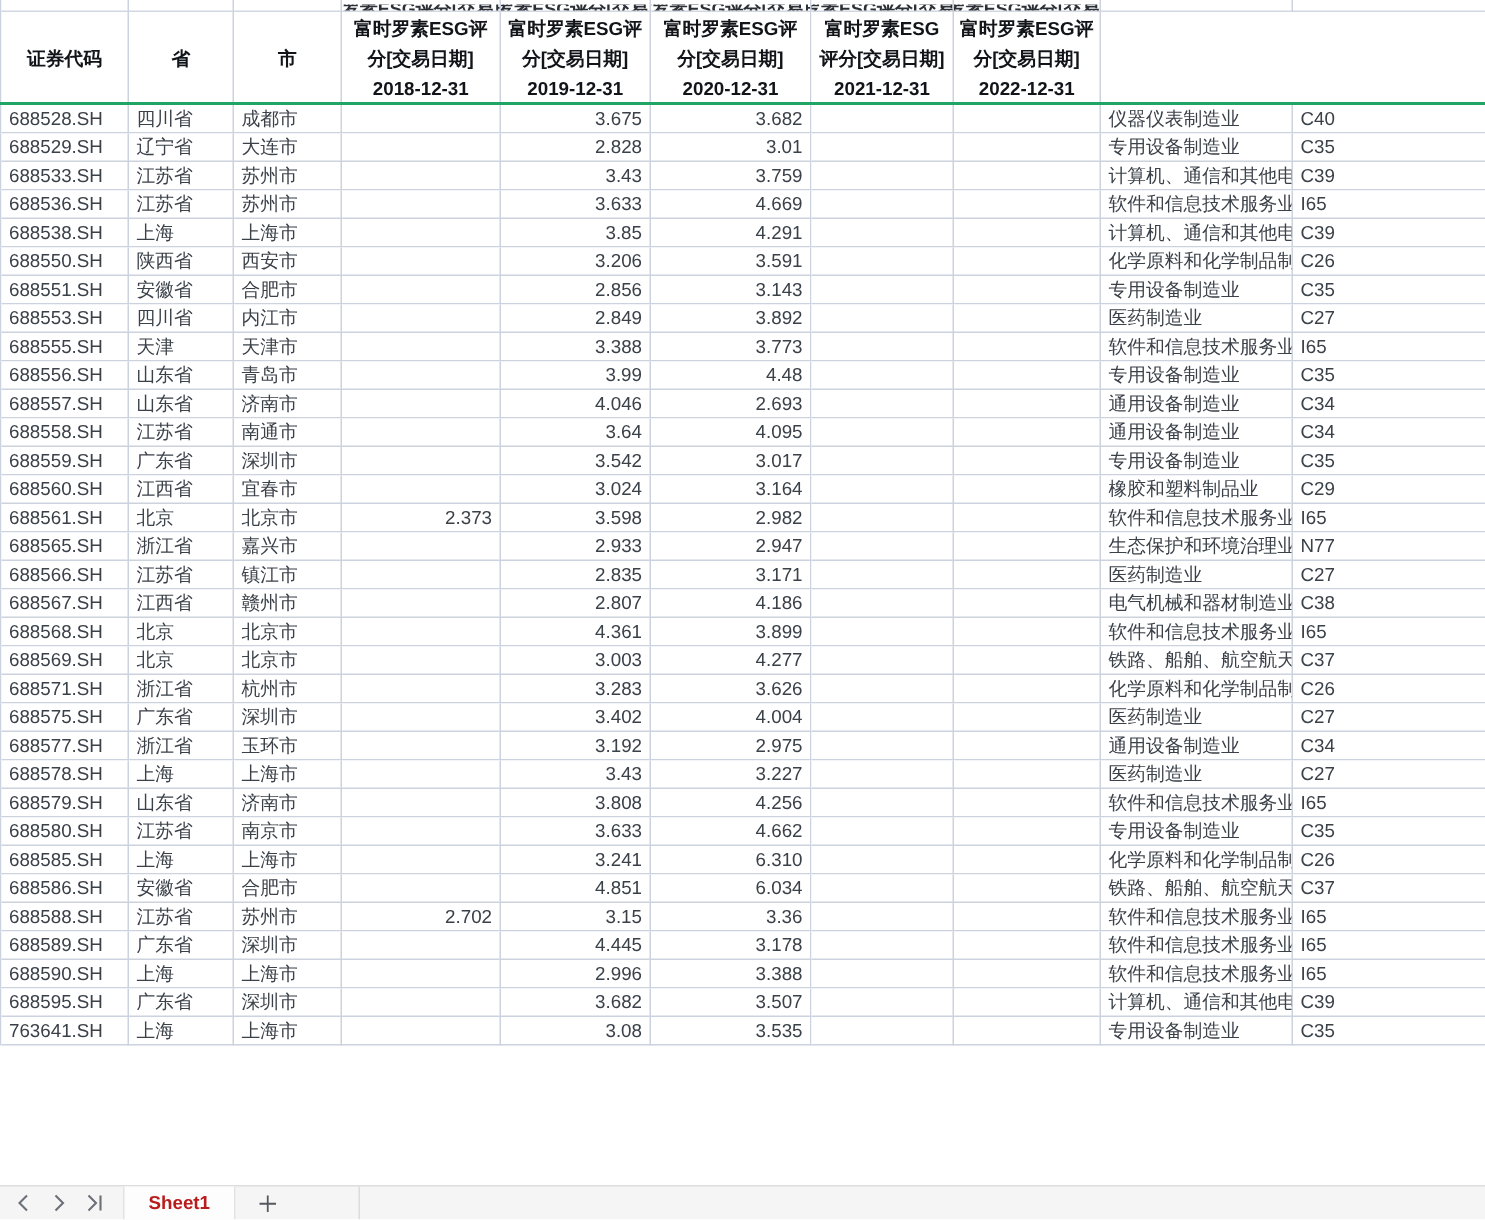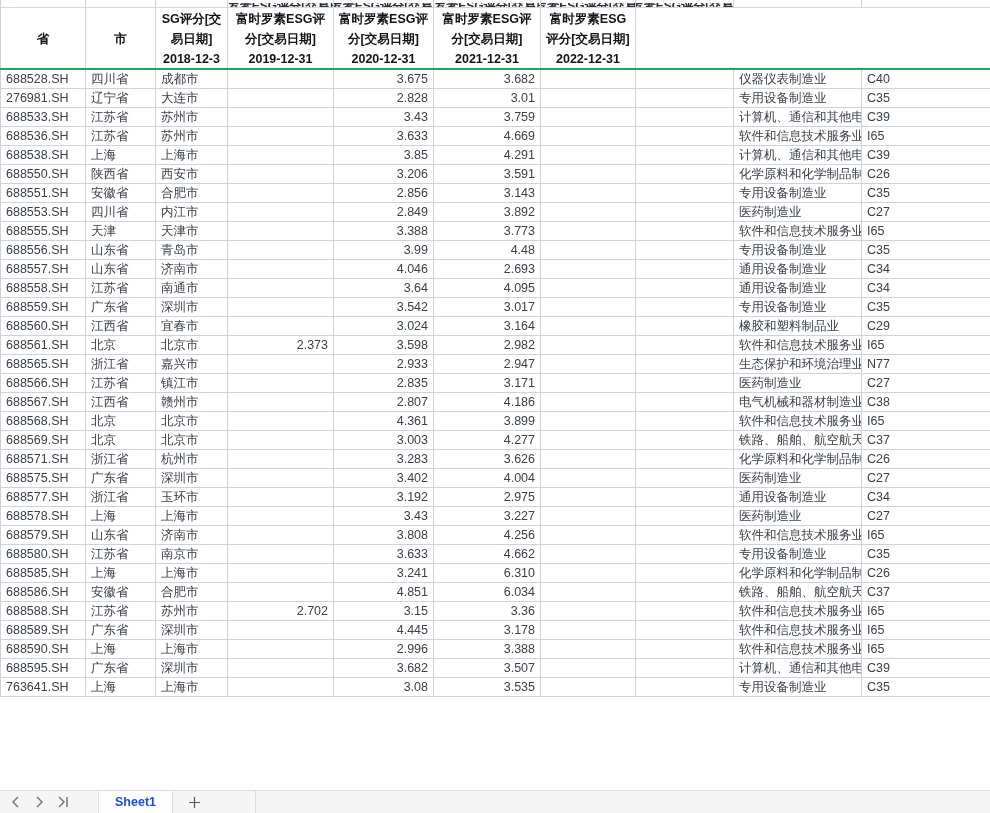--- a/index.html
+++ b/index.html
@@ -52,24 +52,24 @@
   .table-body .cell.left  { justify-content:flex-start; }
   
   .sheet-bar {
     position:absolute; left:0; bottom:0; width:990px; height:23px;
     background:#f5f5f6; border-top:1px solid #dddddd;
     display:flex; align-items:center;
   }
   .nav-group { display:flex; align-items:center; gap:10px; padding:0 10px 0 8px; }
   .nav-btn { width:14px; height:14px; display:flex; align-items:center; justify-content:center; cursor:pointer; }
   .sheet-tab {
-    height:22px; margin-left:18px; padding:0 16px;
+    height:22px; margin-left:2px; padding:0 16px;
     background:#fdfdfd; border-left:1px solid #e3e3e4; border-right:1px solid #e3e3e4;
     display:flex; align-items:center; justify-content:center;
-    font-size:12.5px; font-weight:bold; color:#1d4ed8;
+    font-size:12.5px; font-weight:bold; color:#b91c1c;
   }
   .add-btn { margin-left:12px; width:18px; height:18px; display:flex; align-items:center; justify-content:center; cursor:pointer; }
   .bar-divider { width:1px; height:22px; background:#dcdcdd; margin-left:52px; }
   svg { display:block; }
 </style>
 </head>
 <body>
 
 <div class="sheet-area">
 
@@ -91,20 +91,23 @@
       </div>
     <div class="cell">
         <span class="gs">富时罗素ESG评分[交易日期]</span>
       </div>
     <div class="cell"></div>
     <div class="cell"></div>
   </div>
 
   <div class="grid-row header-row">
       <div class="cell">
+        <div>证券代码</div>
+      </div>
+      <div class="cell">
         <div>省</div>
       </div>
       <div class="cell">
         <div>市</div>
       </div>
       <div class="cell">
         <div>富时罗素ESG评分[交易日期]</div>
         <div>2018-12-31</div>
       </div>
       <div class="cell">
@@ -133,21 +136,21 @@
         <div class="cell left">成都市</div>
         <div class="cell right"></div>
         <div class="cell right">3.675</div>
         <div class="cell right">3.682</div>
         <div class="cell right"></div>
         <div class="cell right"></div>
         <div class="cell left">仪器仪表制造业</div>
         <div class="cell left">C40</div>
       </div>
       <div class="grid-row data-row">
-        <div class="cell left">276981.SH</div>
+        <div class="cell left">688529.SH</div>
         <div class="cell left">辽宁省</div>
         <div class="cell left">大连市</div>
         <div class="cell right"></div>
         <div class="cell right">2.828</div>
         <div class="cell right">3.01</div>
         <div class="cell right"></div>
         <div class="cell right"></div>
         <div class="cell left">专用设备制造业</div>
         <div class="cell left">C35</div>
       </div>

